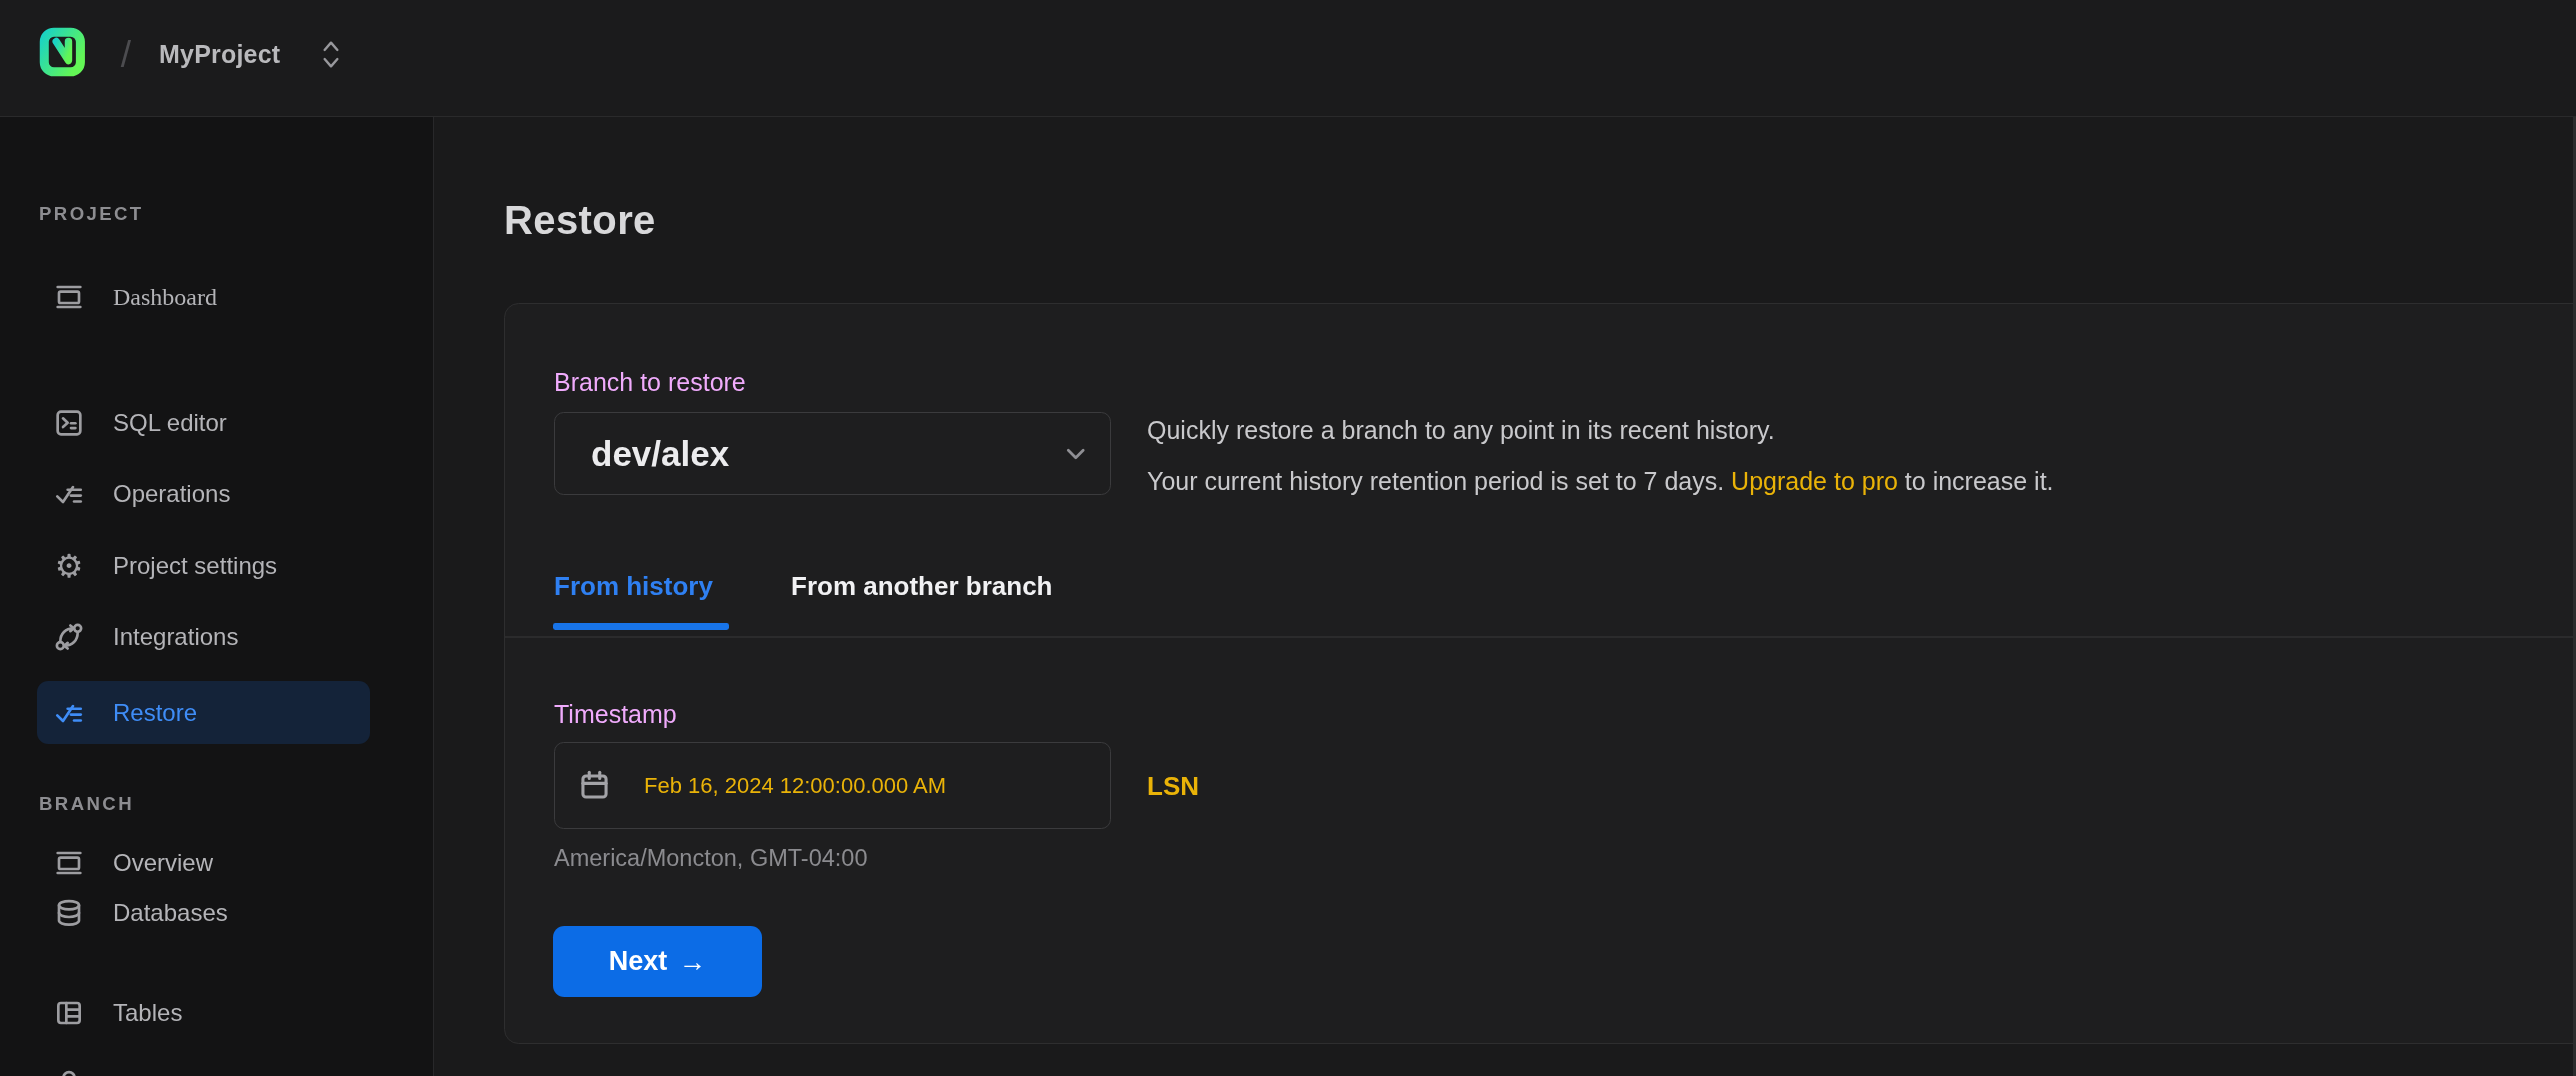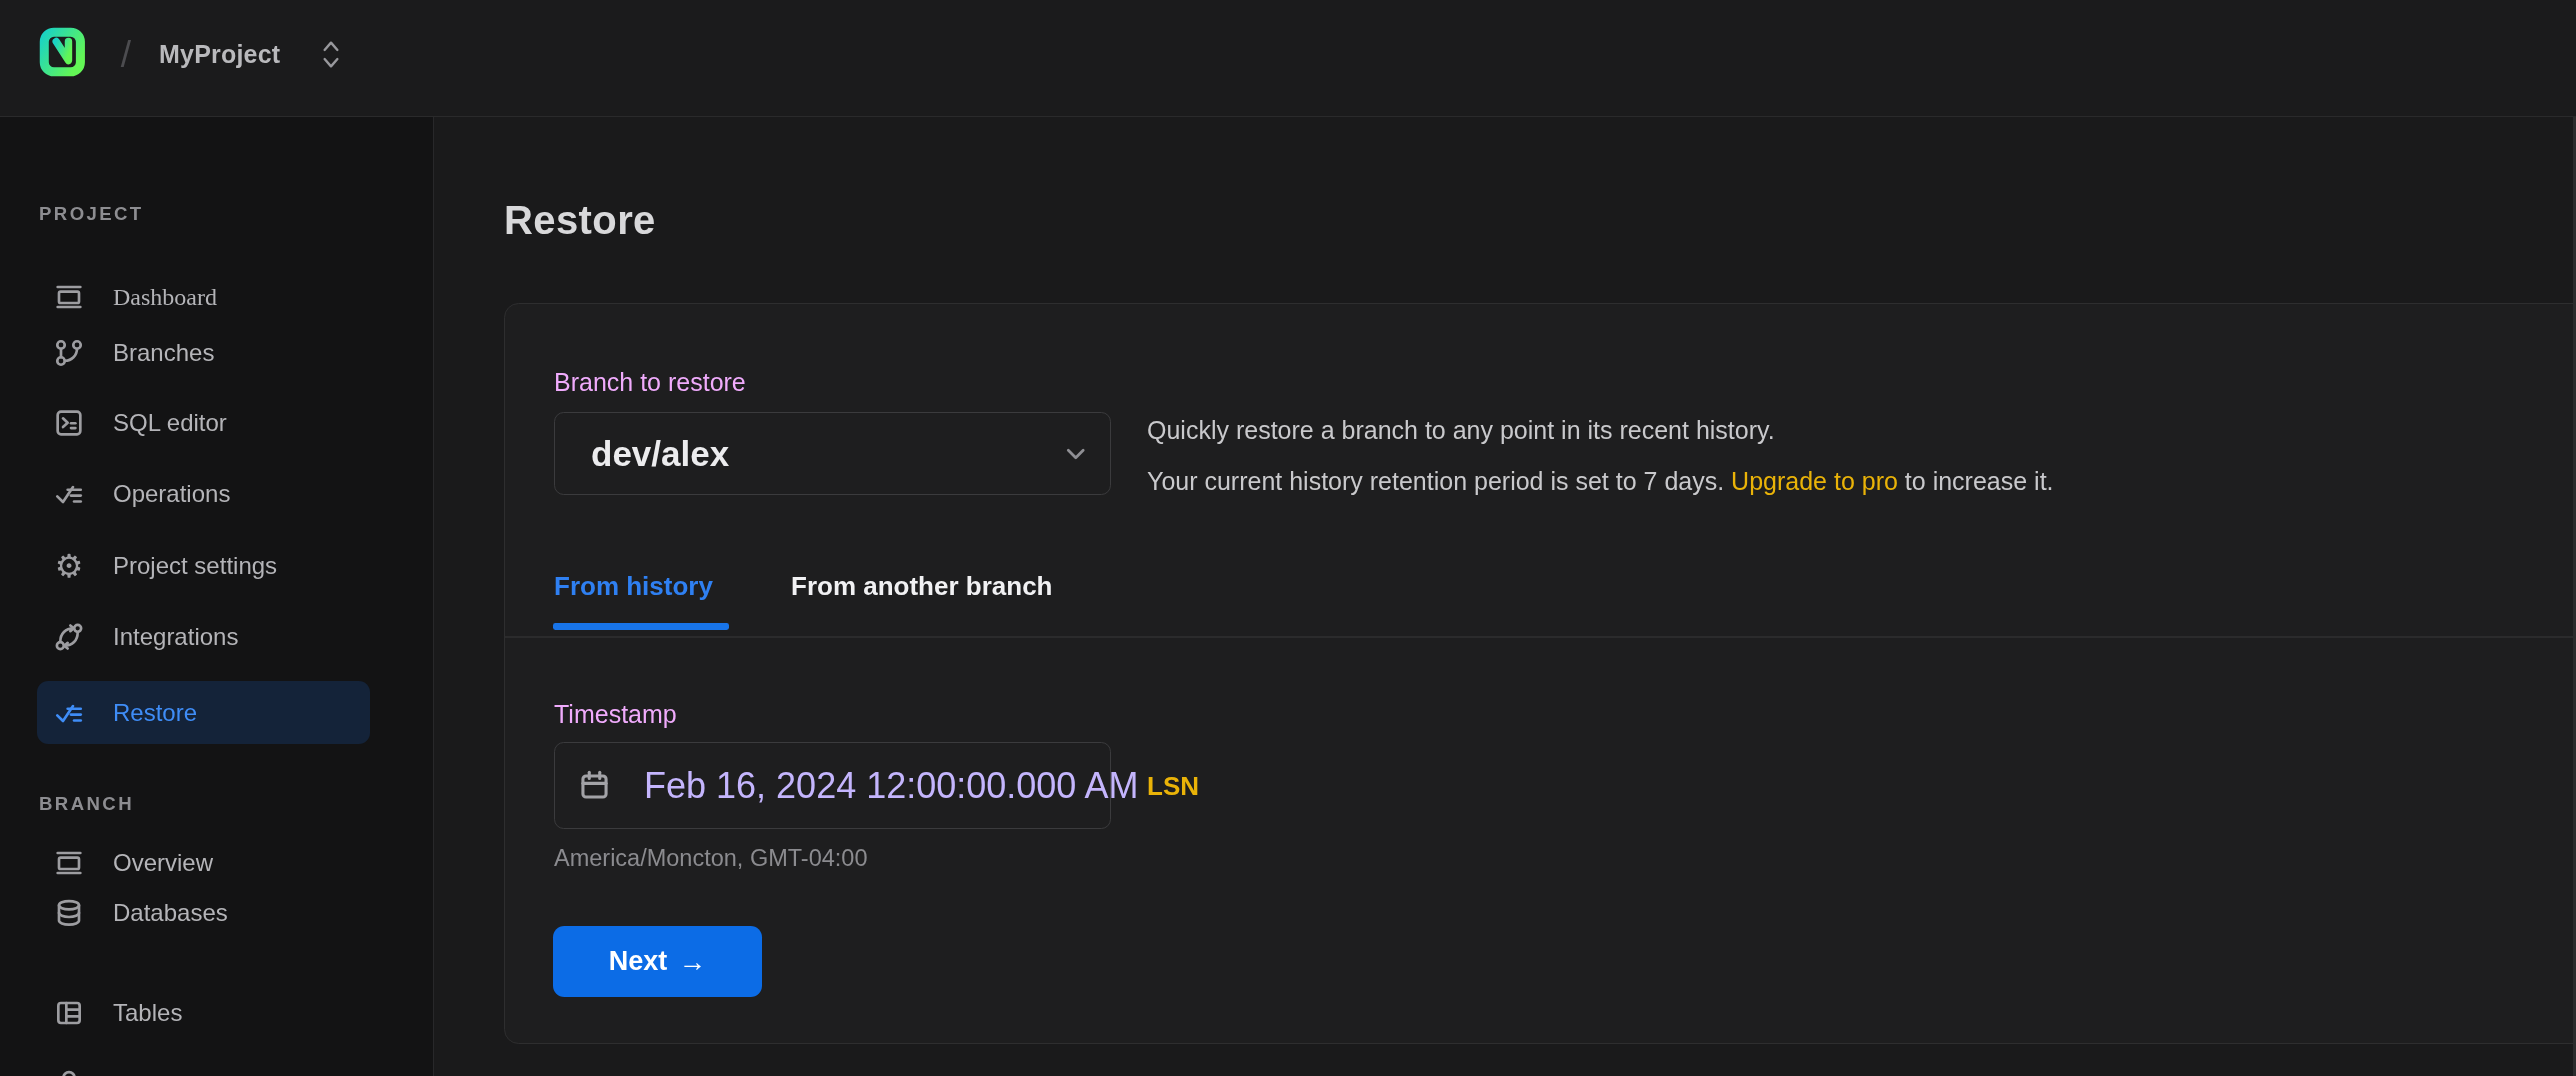--- a/index.html
+++ b/index.html
@@ -34,21 +34,21 @@
   .select .sel-chevron{position:absolute;right:21px;top:50%;margin-top:-13.8px;width:27.5px;height:27.5px;color:#8f8f94;}
   .desc{position:absolute;left:642px;top:101px;font-size:25px;color:#c9c9cc;line-height:51px;white-space:nowrap;}
   .link{color:#eab308;font-weight:500;cursor:pointer;text-decoration:none;}
   .tabs .tab{position:absolute;top:264px;font-size:26px;font-weight:700;line-height:37px;cursor:pointer;white-space:nowrap;}
   .tab-active{color:#2f80f2;}
   .tab-idle{color:#f1f1f3;}
   .tab-underline{position:absolute;left:48px;top:319px;width:176px;height:6.5px;background:#1874e8;border-radius:2.4px;}
   .tab-divider{position:absolute;left:0;right:0;top:332px;height:1.6px;background:#2b2b2c;}
   .ts-input{position:absolute;left:49px;top:438px;width:557px;height:87px;border:1.6px solid #3b3b3d;border-radius:9.7px;box-sizing:border-box;background:#1e1e1f;cursor:text;}
   .ts-input .cal{position:absolute;left:21px;top:50%;margin-top:-18.6px;width:37px;height:37px;color:#a3a3a7;}
-  .ts-input .ts-value{position:absolute;left:89px;top:50%;margin-top:-19.4px;font-size:36px;color:#c4b5fd;line-height:39px;white-space:nowrap;}
+  .ts-input .ts-value{position:absolute;left:89px;top:50%;margin-top:-19.4px;font-size:22px;color:#eab308;line-height:39px;white-space:nowrap;}
   .lsn{position:absolute;left:642px;top:464px;font-size:26px;font-weight:700;line-height:36px;}
   .tz{position:absolute;left:49px;top:539px;font-size:23.5px;color:#8b8b8f;line-height:31px;}
   .next-btn{position:absolute;left:48px;top:622px;width:209px;height:71px;background:#0c6ce6;border:none;border-radius:11.3px;color:#fff;
     display:flex;align-items:center;justify-content:center;gap:11.3px;font-family:inherit;font-size:27px;font-weight:700;cursor:pointer;}
   .next-btn .arrow{font-size:27.5px;font-weight:400;line-height:27.5px;}
   .scroll-edge{position:absolute;right:0;top:117px;width:3.2px;height:959px;background:#2c2c2d;}
   svg{display:block;}
 </style>
 </head>
 <body>
@@ -86,32 +86,20 @@
       <span class="nicon">
         <svg viewBox="0 0 24 24" width="32" height="32" fill="none" stroke="currentColor" stroke-width="2" stroke-linecap="round">
           <path d="M3.5 4.5 H20.5"></path>
             <rect x="4.5" y="8" width="15" height="8.5" rx="1.2"></rect>
             <path d="M3.5 19.5 H20.5"></path>
         </svg>
       </span>
       <span class="nlabel">Dashboard</span>
     </div>
 
-    <div class="nav-item" style="top:200px;">
-      <span class="nicon">
-        <svg viewBox="0 0 24 24" width="32" height="32" fill="none" stroke="currentColor" stroke-width="2" stroke-linecap="round">
-          <circle cx="6" cy="6" r="2.8"></circle>
-            <circle cx="6" cy="18" r="2.8"></circle>
-            <circle cx="18" cy="6" r="2.8"></circle>
-          <path d="M6 8.8 V15.2"></path>
-            <path d="M18 8.8 a9 9 0 0 1 -9 9"></path>
-        </svg>
-      </span>
-      <span class="nlabel">Branches</span>
-    </div>
 
     <div class="nav-item" style="top:270px;">
       <span class="nicon">
         <svg viewBox="0 0 24 24" width="32" height="32" fill="none" stroke="currentColor" stroke-width="2" stroke-linecap="round" stroke-linejoin="round">
           <rect x="3.5" y="3.5" width="17" height="17" rx="2.5"></rect>
           <path d="M7.5 8.5 L11 11.8 L7.5 15"></path>
             <path d="M13.5 12.2 H16.8"></path>
             <path d="M13.5 15.8 H16.8"></path>
         </svg>
       </span>

